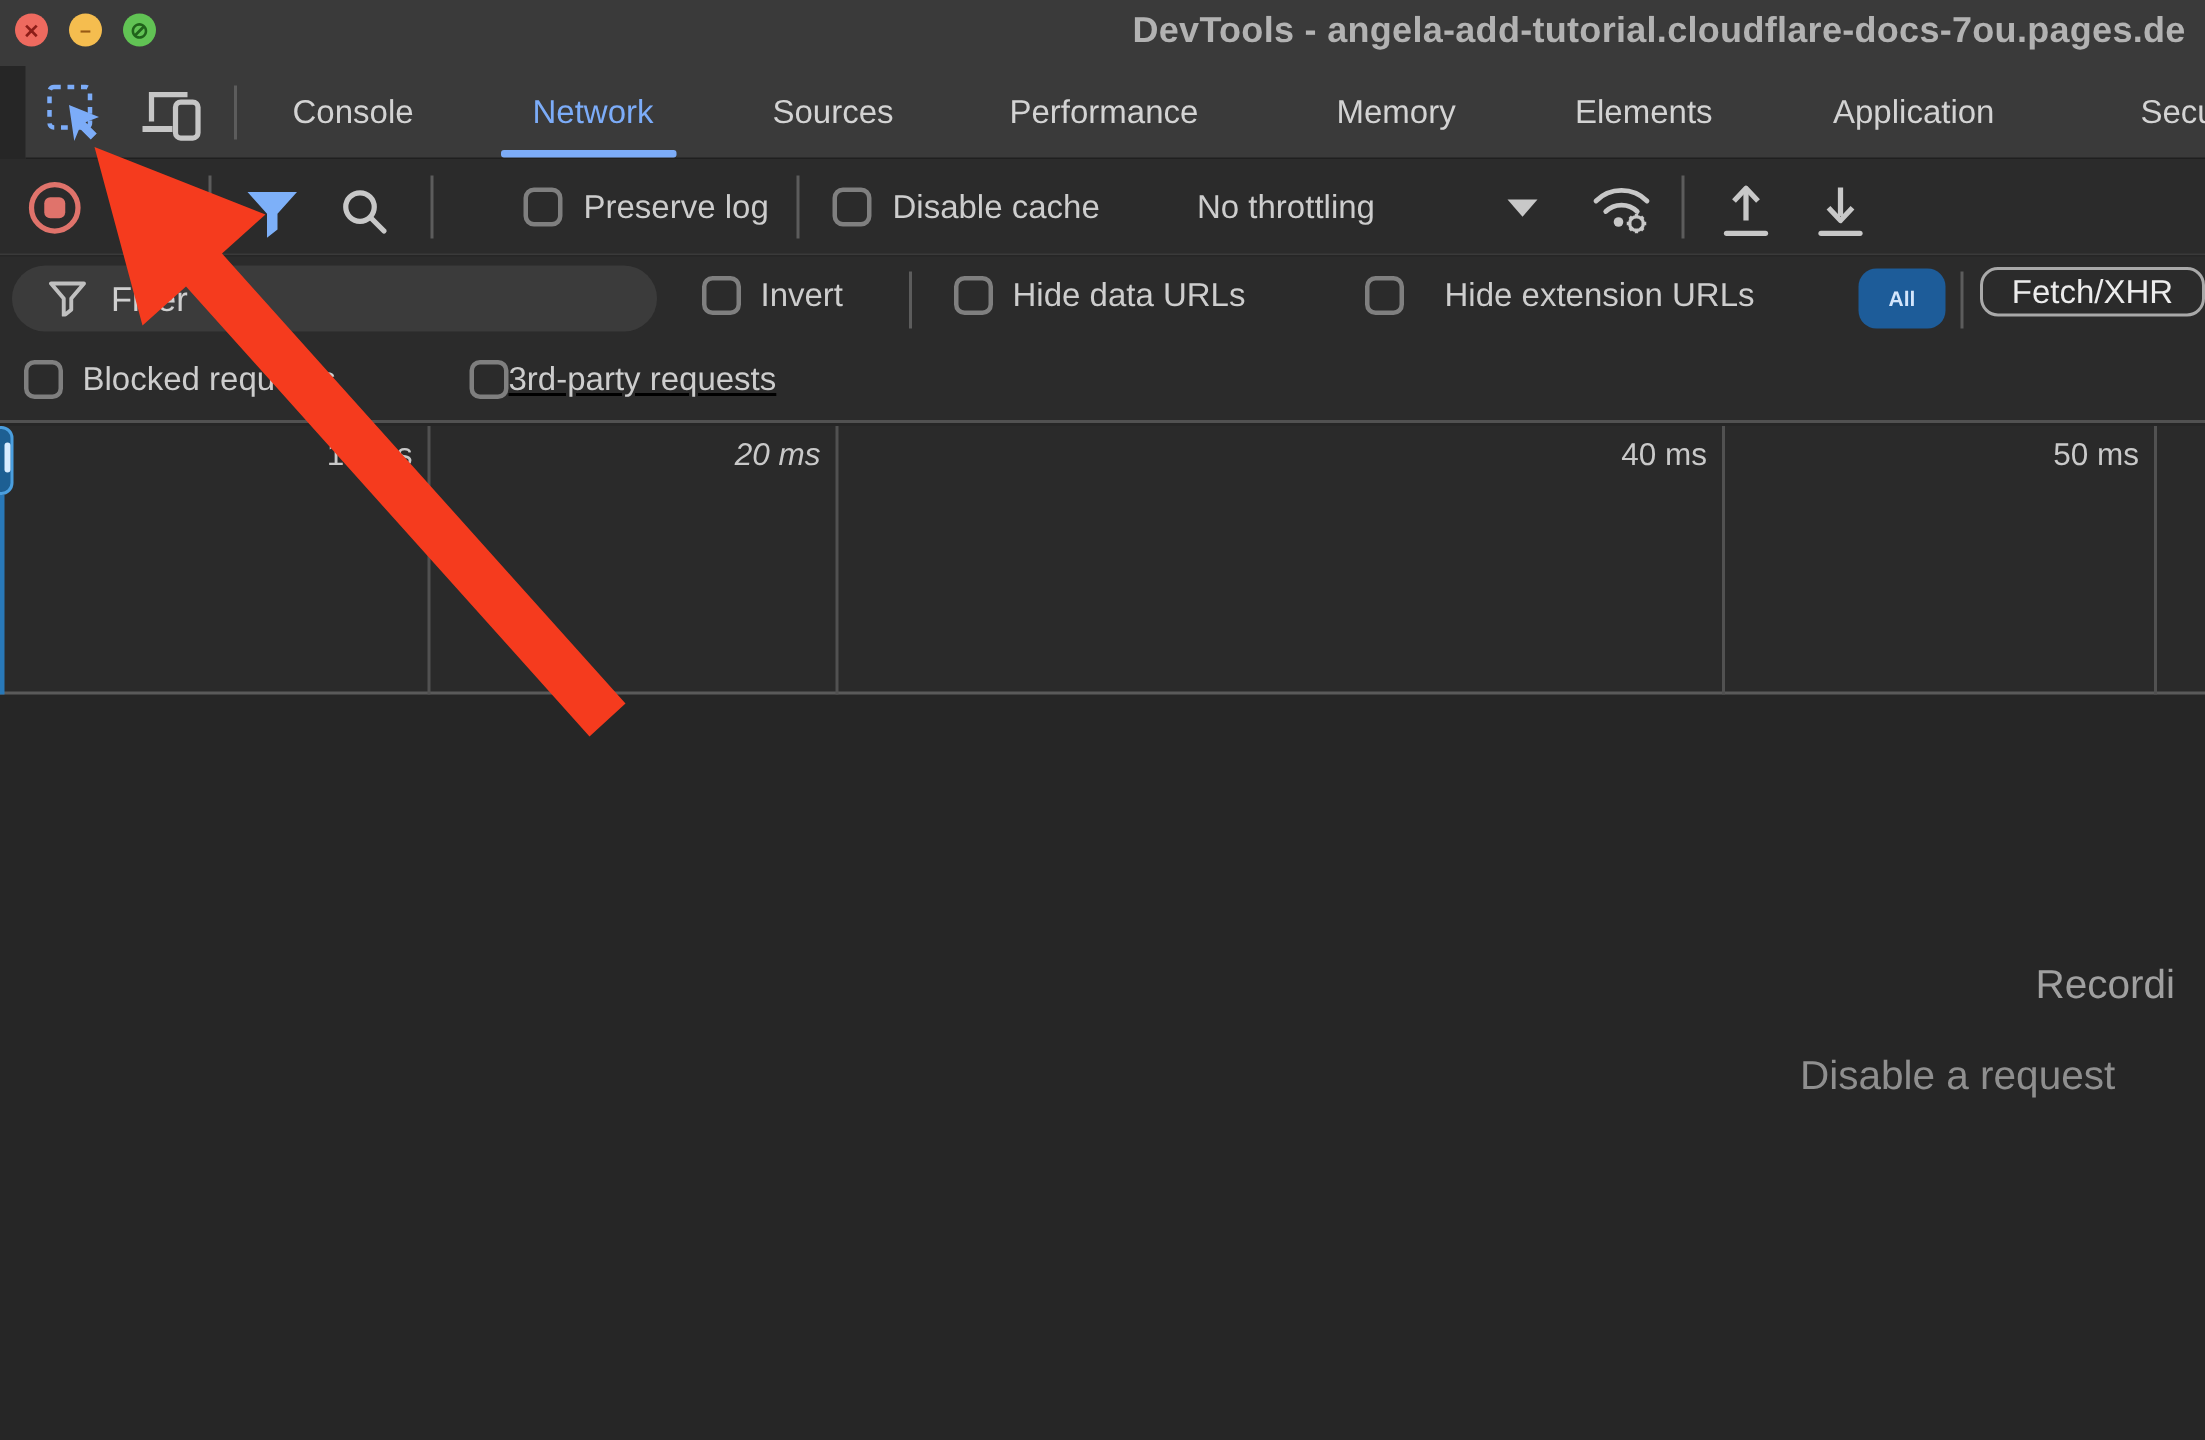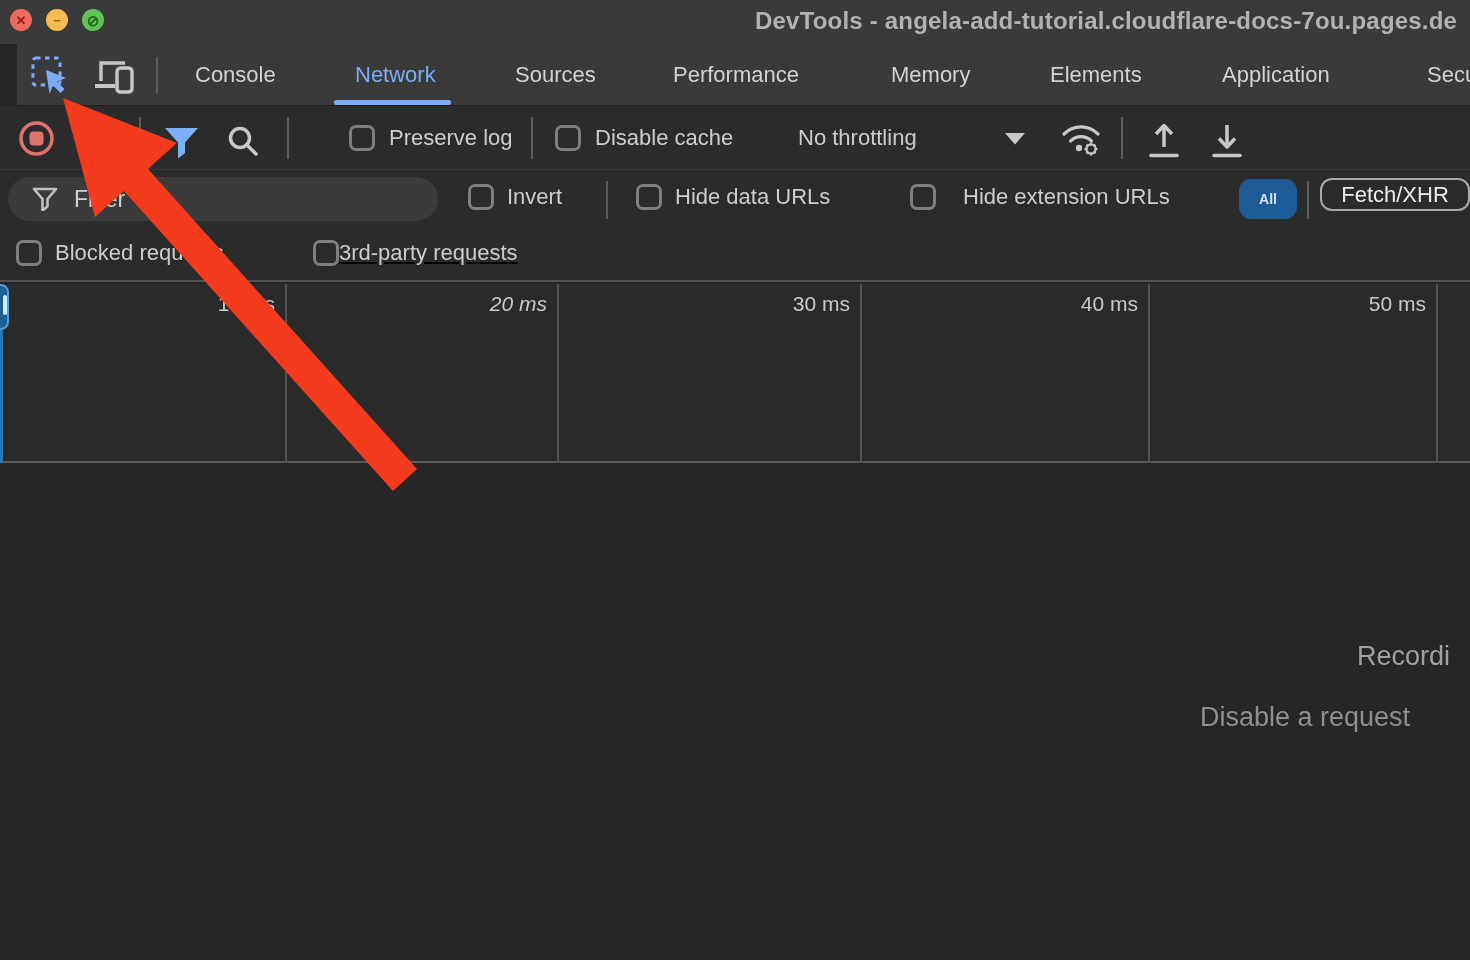--- a/index.html
+++ b/index.html
@@ -220,21 +220,20 @@
     </div>
     <div class="row-item" style="left:313px; top:12px; text-decoration:underline;">
       <span class="cb"></span>
       <span class="cb-label">3rd-party requests</span>
     </div>
   </div>
 
   <div class="timeline">
     <div class="tl-col" style="left:0; width:287px;">10 ms</div>
     <div class="tl-col" style="left:272px; width:287px;font-style:italic;">20 ms</div>
-    <div class="tl-col" style="left:574px; width:288px;">30 ms</div>
     <div class="tl-col" style="left:862px; width:288px;">40 ms</div>
     <div class="tl-col" style="left:1150px; width:288px;">50 ms</div>
     <div class="tl-edge"></div>
     <div class="tl-grip">
       <div class="mark"></div>
     </div>
   </div>
 
   <div class="mainpanel">
     <div class="empty1">Recordi</div>

